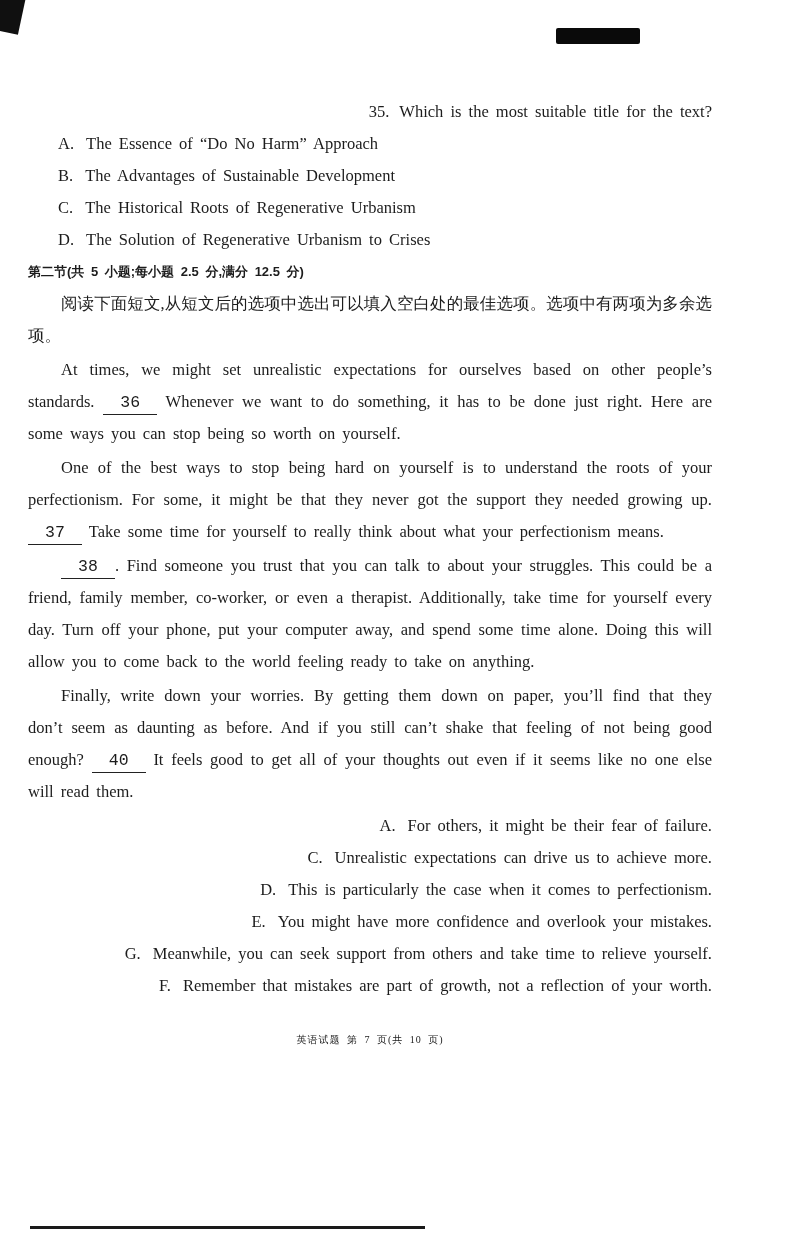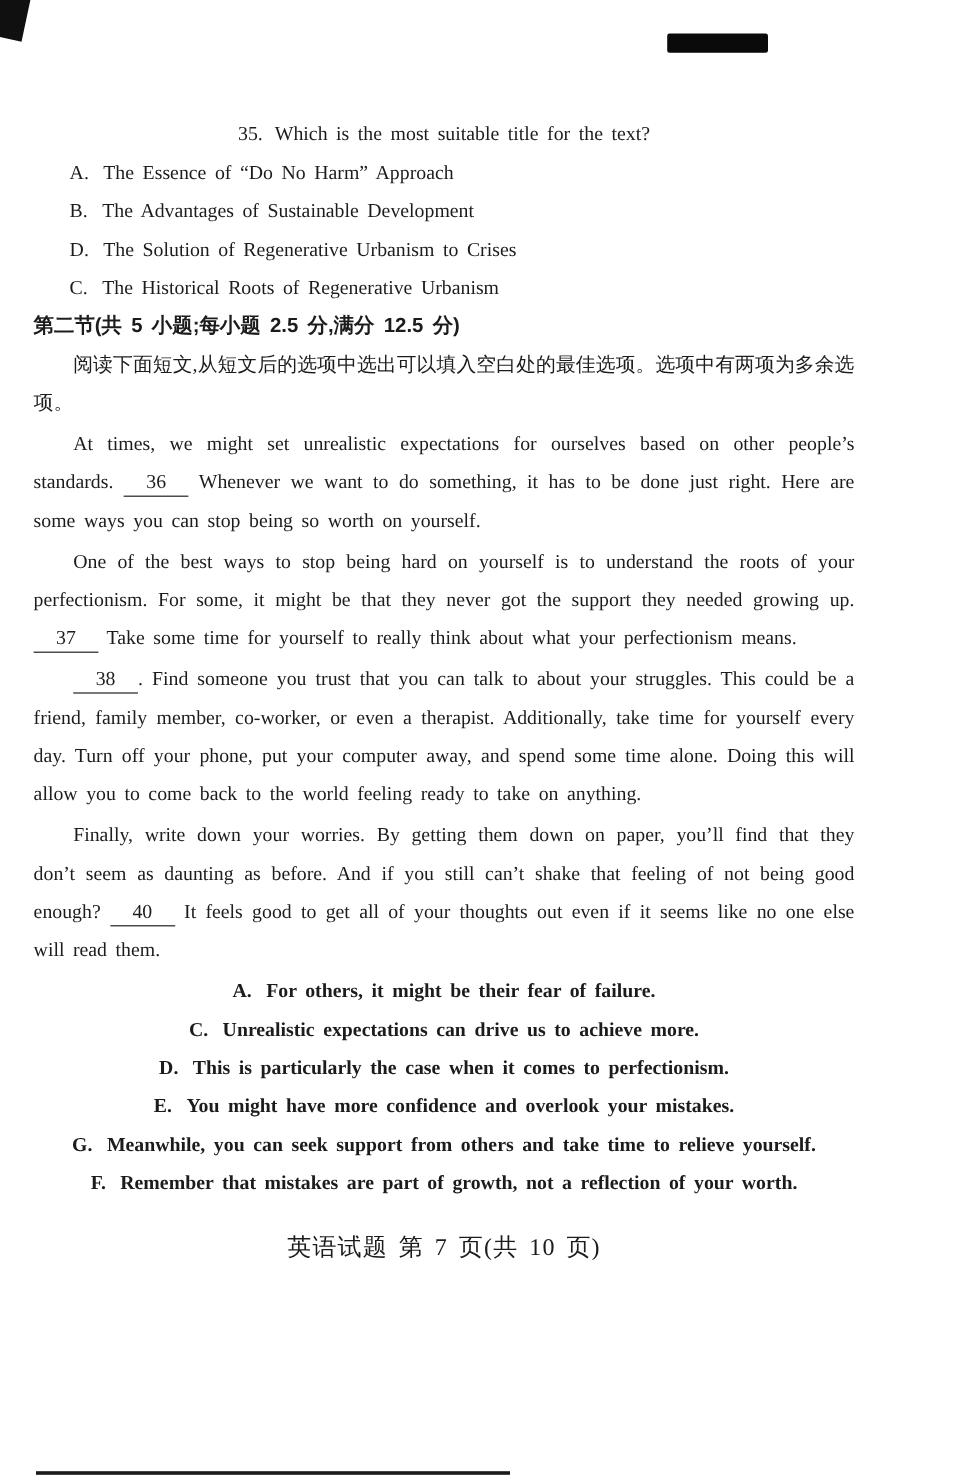--- a/index.html
+++ b/index.html
@@ -16,64 +16,64 @@
     color: #1c1c1c;
     font-size: 16.5px;
     line-height: 32px;
     word-spacing: 3px;
     overflow: hidden;
   }
   .content {
     padding: 96px 88px 0 28px;
   }
   .q-line {
-    text-align: center;
+    text-align: right;
   }
   .q-num {
     margin-right: 10px;
   }
   .options .opt-row {
     padding-left: 30px;
   }
   .opt-label {
     margin-right: 12px;
   }
   .section-heading {
     font-weight: bold;
     font-family: "Liberation Sans", "DejaVu Sans", sans-serif;
-    font-size: 17px;
+    font-size: 13px;
   }
   p.para, p.instructions {
     margin: 0 0 2px 0;
     text-align: justify;
     text-indent: 2em;
   }
   p.instructions {
     font-family: "Liberation Serif", serif;
   }
   .blank {
     display: inline-block;
     min-width: 46px;
     padding: 0 4px;
     text-align: center;
     border-bottom: 1.5px solid #222;
     line-height: 22px;
     text-indent: 0;
+    font-family: Liberation Mono, monospace;
   }
   .choices .choice-row {
-    text-align: center;
-    font-weight: bold;
+    text-align: right;
   }
   .choice-label {
     margin-right: 12px;
   }
   .page-footer {
     margin-top: 22px;
     text-align: center;
-    font-size: 20px;
+    font-size: 10px;
     letter-spacing: 1px;
   }
   
   .mark-top-left {
     position: absolute;
     left: -8px;
     top: -4px;
     width: 30px;
     height: 36px;
     background: #101010;
@@ -108,22 +108,22 @@
 
   <div class="content">
 
     <div class="q-line">
       <span class="q-num">35.</span><span>Which is the most suitable title for the text?</span>
     </div>
 
     <div class="options">
         <div class="opt-row"><span class="opt-label">A.</span><span>The Essence of “Do No Harm” Approach</span></div>
         <div class="opt-row"><span class="opt-label">B.</span><span>The Advantages of Sustainable Development</span></div>
+        <div class="opt-row"><span class="opt-label">C.</span><span>The Historical Roots of Regenerative Urbanism</span></div>
         <div class="opt-row"><span class="opt-label">D.</span><span>The Solution of Regenerative Urbanism to Crises</span></div>
-        <div class="opt-row"><span class="opt-label">C.</span><span>The Historical Roots of Regenerative Urbanism</span></div>
       </div>
 
     <div class="section-heading">第二节(共 5 小题;每小题 2.5 分,满分 12.5 分)</div>
 
     <p class="instructions">阅读下面短文,从短文后的选项中选出可以填入空白处的最佳选项。选项中有两项为多余选项。</p>
 
     <div>
         <p class="para"><span>At times, we might set unrealistic expectations for ourselves based on other people’s standards. </span><span class="blank">36</span><span> Whenever we want to do something, it has to be done just right. Here are some ways you can stop being so worth on yourself.</span></p>
         <p class="para"><span>One of the best ways to stop being hard on yourself is to understand the roots of your perfectionism. For some, it might be that they never got the support they needed growing up. </span><span class="blank">37</span><span> Take some time for yourself to really think about what your perfectionism means.</span></p>
         <p class="para"><span class="blank">38</span><span>. Find someone you trust that you can talk to about your struggles. This could be a friend, family member, co-worker, or even a therapist. Additionally, take time for yourself every day. Turn off your phone, put your computer away, and spend some time alone. Doing this will allow you to come back to the world feeling ready to take on anything.</span></p>

